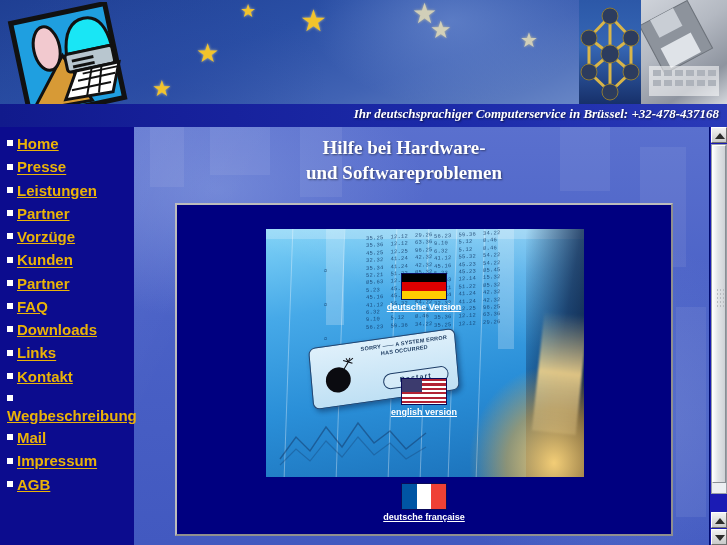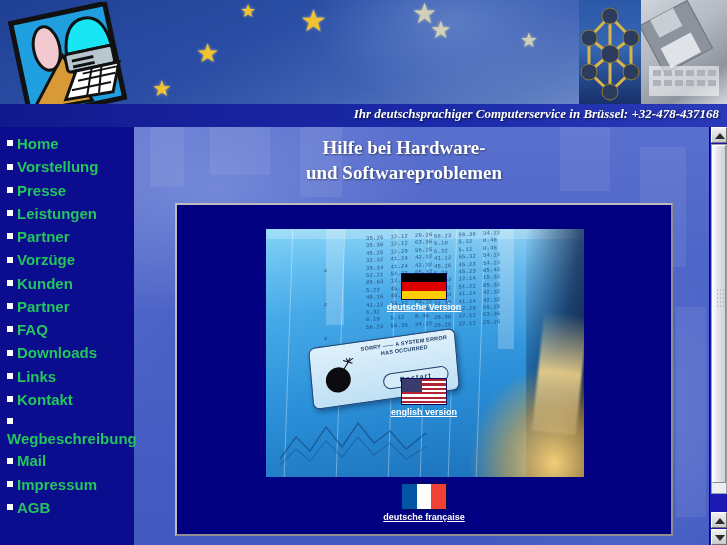--- a/index.html
+++ b/index.html
@@ -132,23 +132,24 @@
   .bullet {
     display: inline-block;
     width: 6px; height: 6px;
     background: #ffffff;
     vertical-align: middle;
     margin-right: 4px;
     margin-bottom: 1px;
   }
   .nav-label {
     display: inline;
-    color: #22c55e;
+    color: #eab308;
     font-size: 15px;
     font-weight: bold;
+    text-decoration: underline;
     vertical-align: middle;
   }
   .nav-item.wrap { white-space: normal; line-height: 17px; }
   .nav-item.wrap .nav-label { font-size: 15px; }
 
   
   #main {
     position: absolute; left: 134px; top: 0;
     width: 593px; height: 524px;
   }
@@ -445,23 +446,20 @@
     <div class="tex" style="left:150px; top:0;   width:34px; height:60px;"></div>
     <div class="tex" style="left:210px; top:0;   width:60px; height:48px;"></div>
     <div class="tex" style="left:300px; top:0;   width:42px; height:70px;"></div>
     <div class="tex" style="left:560px; top:0;   width:50px; height:64px;"></div>
     <div class="tex" style="left:640px; top:20px;width:46px; height:120px;"></div>
     <div class="tex" style="left:676px; top:180px;width:30px;height:210px;"></div>
 
     <nav id="sidebar">
       <a class="nav-item">
         <span class="bullet"></span><span class="nav-label">Home</span>
-      </a>
-      <a class="nav-item">
-        <span class="bullet"></span><span class="nav-label">Vorstellung</span>
       </a>
       <a class="nav-item">
         <span class="bullet"></span><span class="nav-label">Presse</span>
       </a>
       <a class="nav-item">
         <span class="bullet"></span><span class="nav-label">Leistungen</span>
       </a>
       <a class="nav-item">
         <span class="bullet"></span><span class="nav-label">Partner</span>
       </a>

